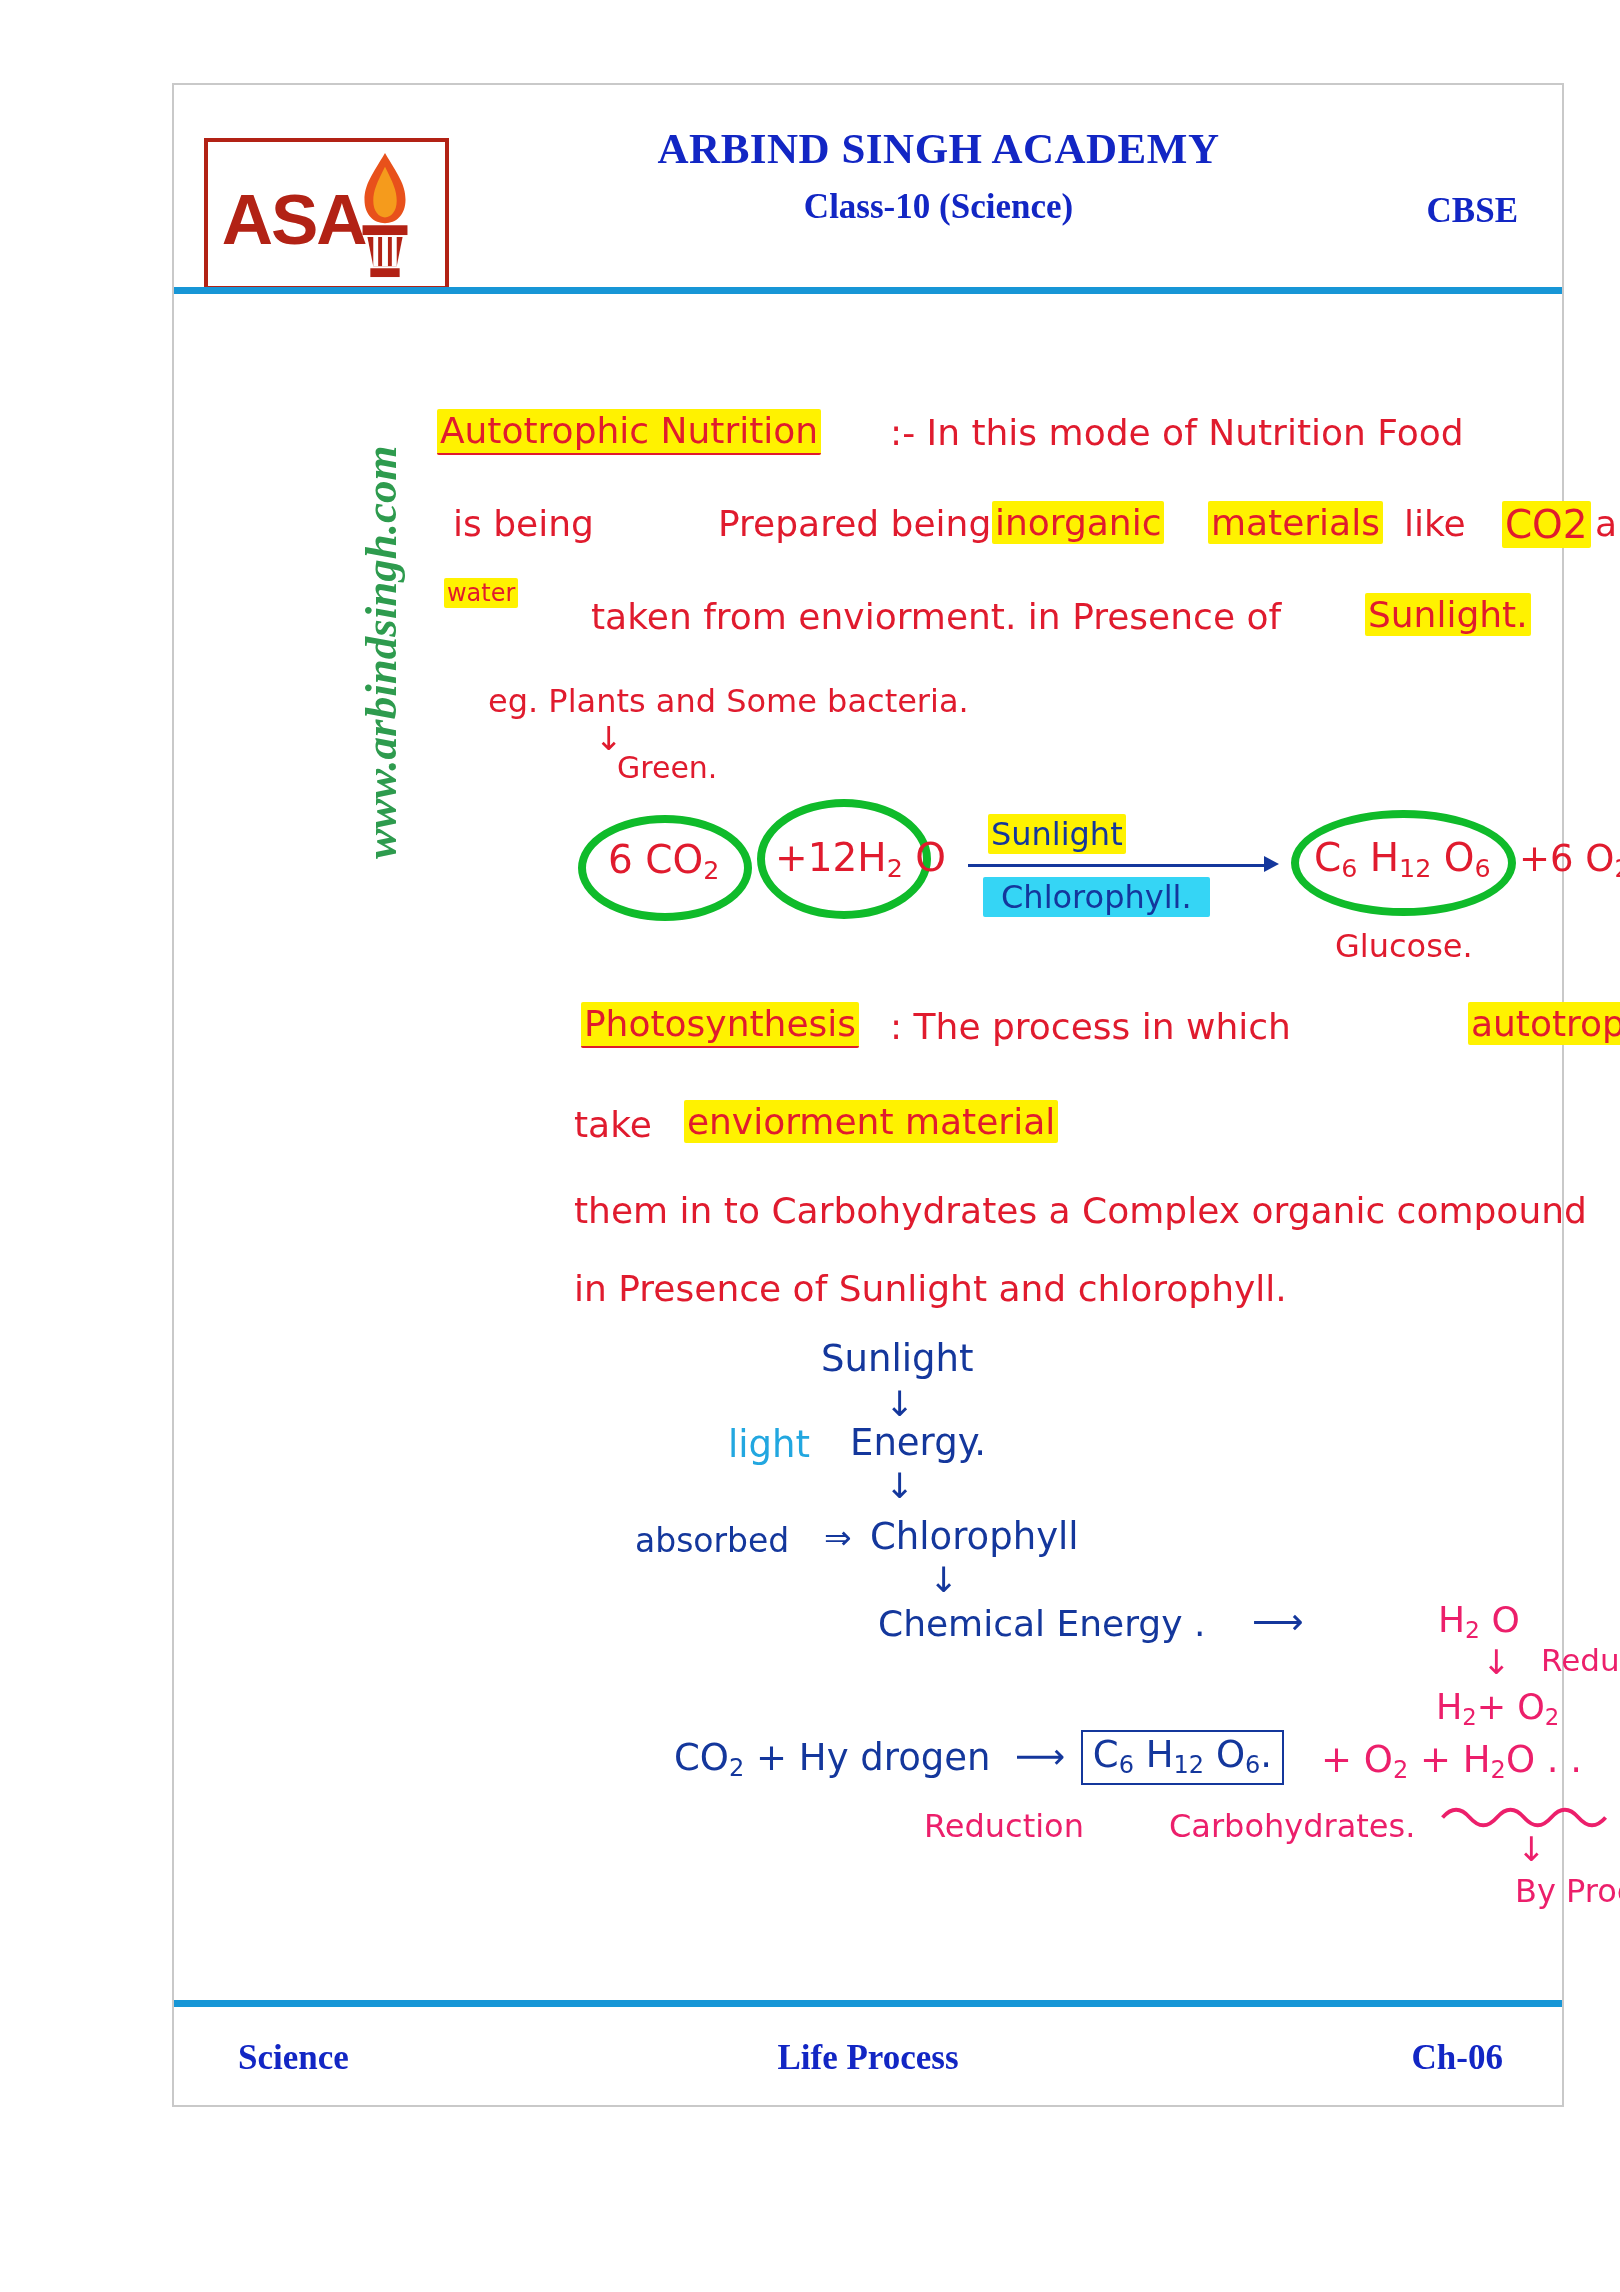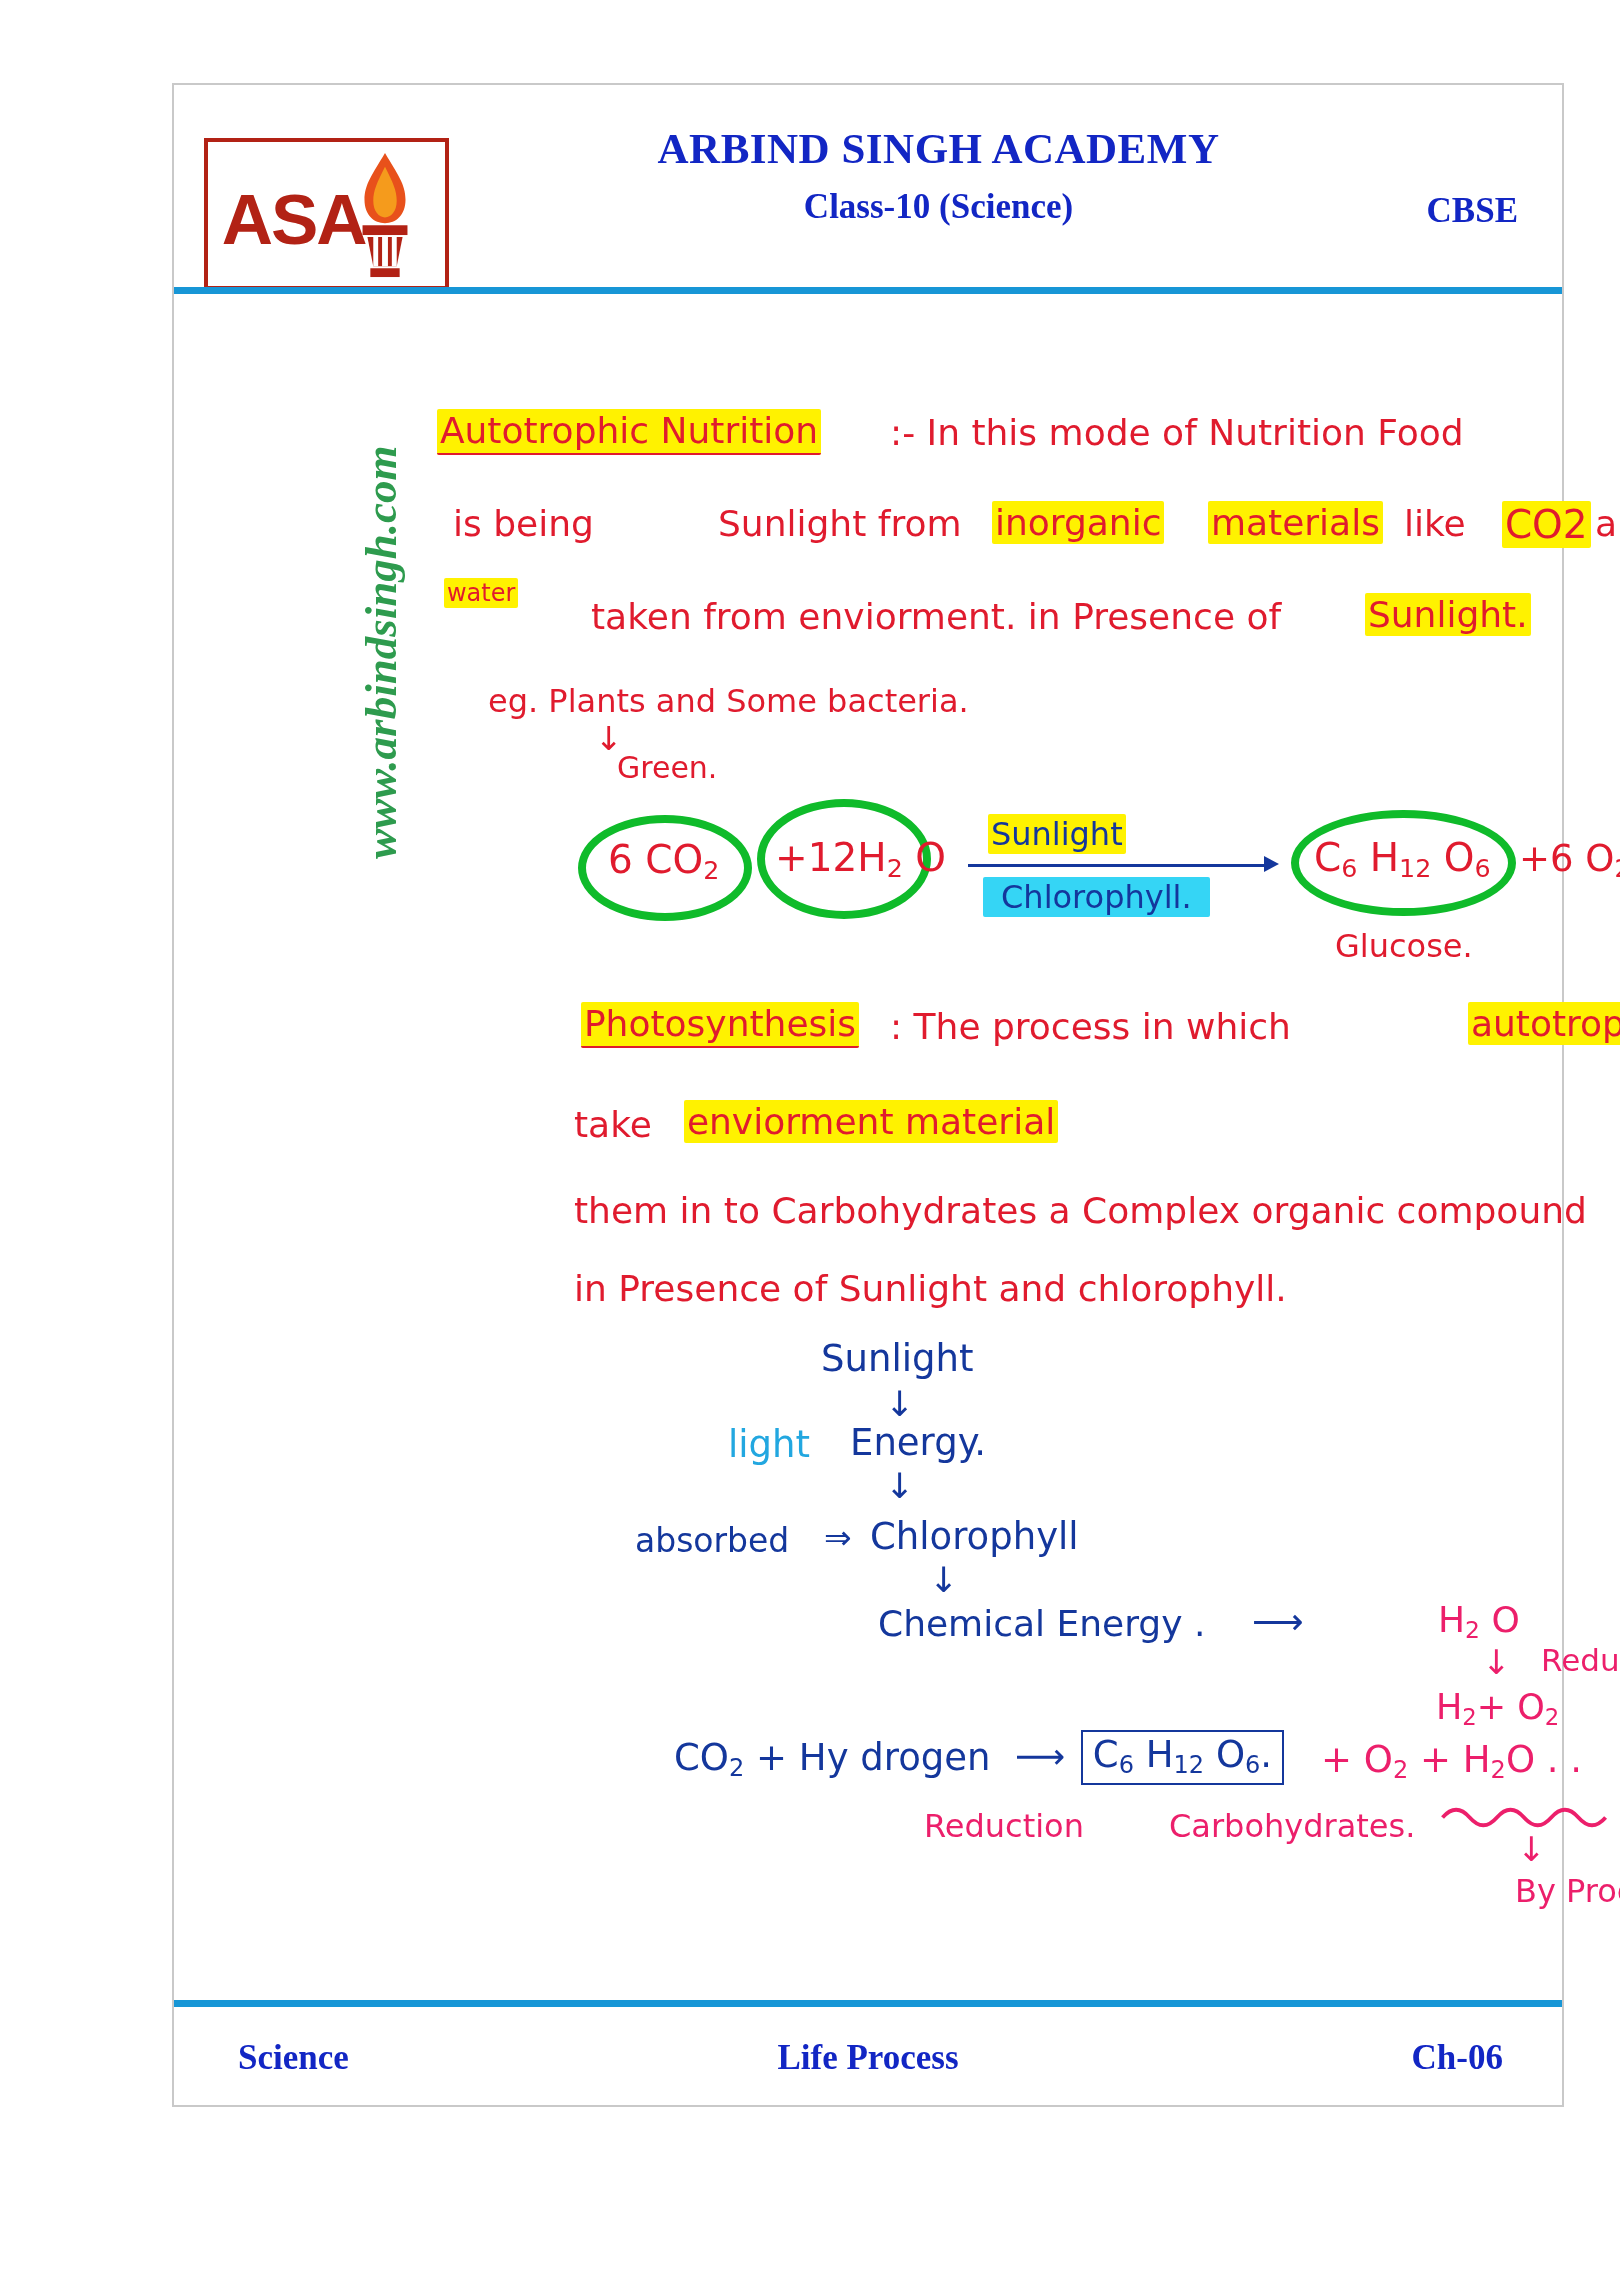--- a/index.html
+++ b/index.html
@@ -244,21 +244,21 @@
   </div>
 
   <div class="watermark">www.arbindsingh.com</div>
 
   <div class="hw hw-red" style="left:263px; top:328px; font-size:36px;">
     <span class="mark-yellow u-red">Autotrophic Nutrition</span>
   </div>
   <div class="hw hw-red" style="left:716px; top:330px; font-size:36px;">:-  In this  mode  of  Nutrition  Food</div>
 
   <div class="hw hw-red" style="left:279px; top:421px; font-size:36px;">is being</div>
-  <div class="hw hw-red" style="left:544px; top:421px; font-size:36px;">Sunlight from</div>
+  <div class="hw hw-red" style="left:544px; top:421px; font-size:36px;">Prepared being</div>
   <div class="hw hw-red" style="left:818px; top:420px; font-size:36px;">
     <span class="mark-yellow">inorganic</span>
   </div>
   <div class="hw hw-red" style="left:1034px; top:420px; font-size:36px;">
     <span class="mark-yellow">materials</span>
   </div>
   <div class="hw hw-red" style="left:1230px; top:421px; font-size:36px;">like</div>
   <div class="hw hw-red" style="left:1328px; top:420px; font-size:39px;">
     <span class="mark-yellow">CO2</span>
   </div>

